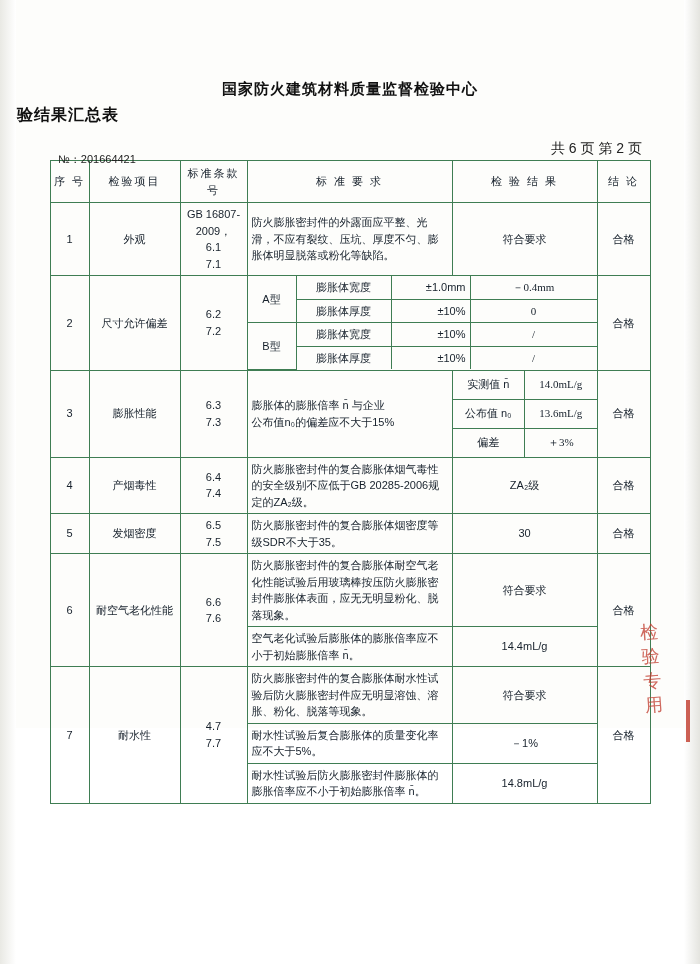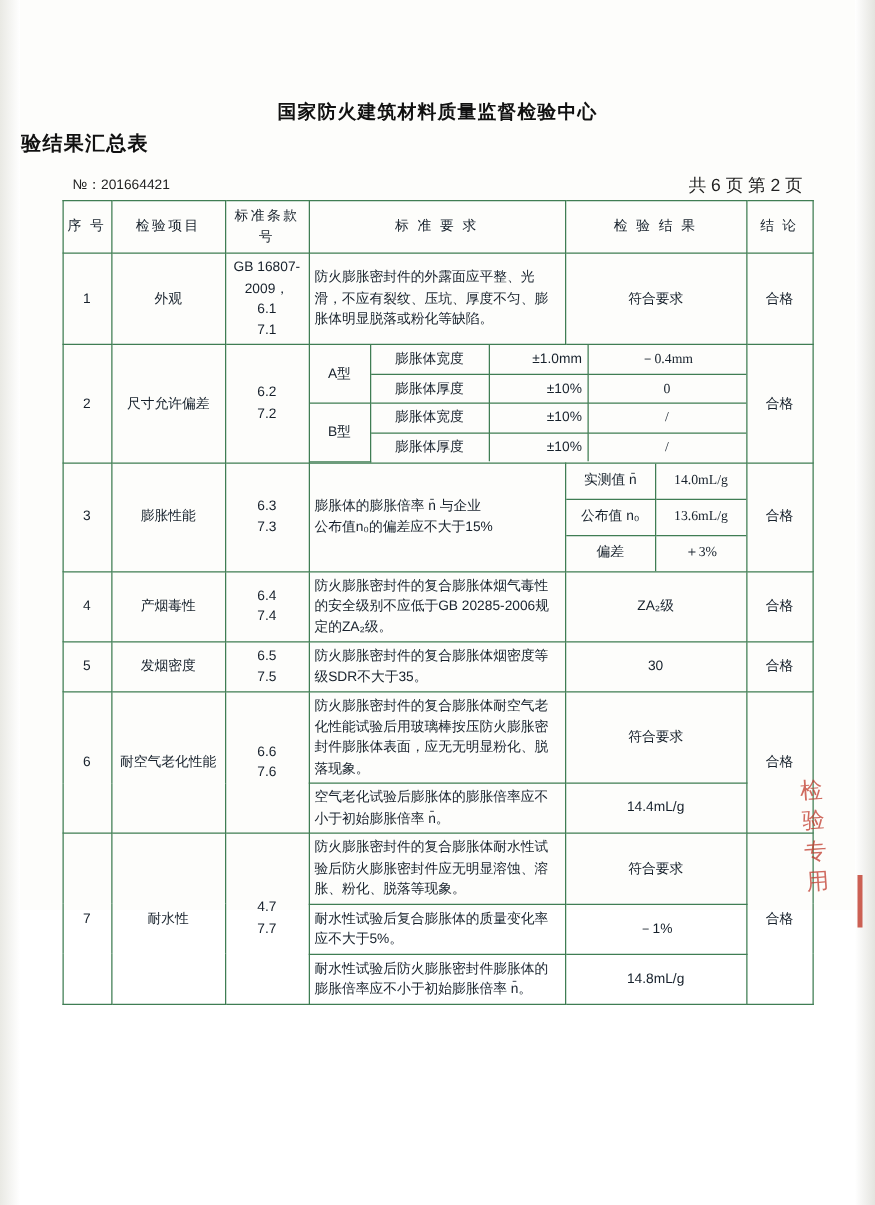--- a/index.html
+++ b/index.html
@@ -39,21 +39,21 @@
     color: #111;
   }
   .meta-row {
     position: relative;
     margin: 14px 0 4px 0;
     height: 16px;
   }
   .meta-no {
     position: absolute;
     left: 58px;
-    top: 0;
+    top: 12px;
     font-size: 11px;
     color: #222;
   }
   .meta-pages {
     position: absolute;
     right: 58px;
     top: 0;
     font-size: 14px;
     color: #222;
   }
@@ -76,21 +76,21 @@
     font-weight: normal;
     letter-spacing: 2px;
     height: 22px;
     padding: 4px 2px;
   }
   .c-idx { width: 34px; text-align: center; }
   .c-item { width: 86px; text-align: center; margin-left: 21px; }
   .c-clause { width: 62px; text-align: center; }
   .c-req { width: 200px; }
   .c-res { width: 140px; text-align: center; }
-  .c-concl { width: 48px; text-align: center; font-family: Liberation Serif, serif; }
+  .c-concl { width: 48px; text-align: center; }
 
   .inner {
     border-collapse: collapse;
     width: 100%;
     table-layout: fixed;
   }
   .inner td {
     border: 1px solid #3f7d53;
     font-size: 11px;
     padding: 2px 4px;

